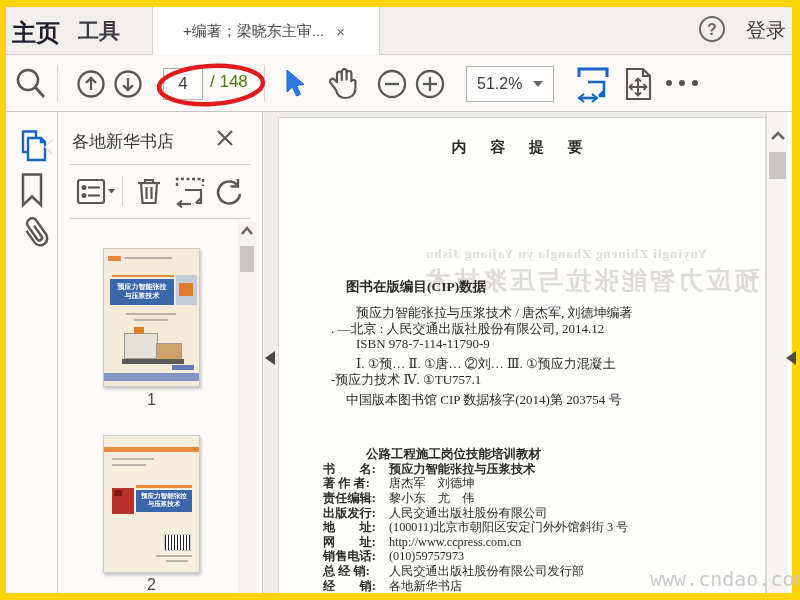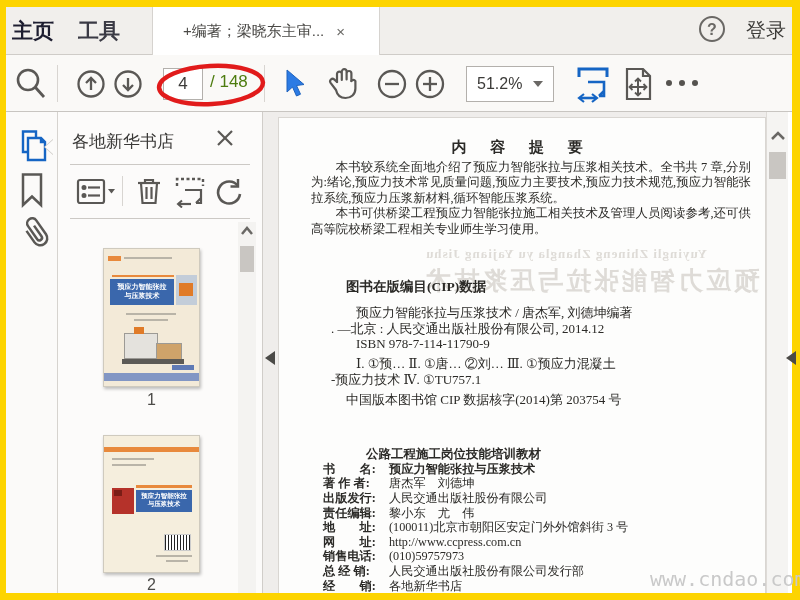--- a/index.html
+++ b/index.html
@@ -9,21 +9,21 @@
 
   
   .frame { position:absolute; background:#fdd400; z-index:60; }
   .frame.top { left:0; top:0; width:800px; height:7px; }
   .frame.bottom { left:0; top:593px; width:800px; height:7px; }
   .frame.left { left:0; top:0; width:6px; height:600px; }
   .frame.right { left:792px; top:0; width:8px; height:600px; }
 
   
   .tabbar { position:absolute; left:0; top:7px; width:800px; height:48px; background:#f1efec; border-bottom:1px solid #cfccc8; }
-  .tab-home { position:absolute; left:12px; top:10px; font-size:21px; font-weight:bold; color:#1d1d30; }
+  .tab-home { position:absolute; left:12px; top:10px; font-size:24px; font-weight:bold; color:#1d1d30; }
   .tab-tools { position:absolute; left:78px; top:10px; font-size:21px; font-weight:bold; color:#3a3a44; }
   .doc-tab { position:absolute; left:152px; top:0; width:228px; height:48px; background:#ffffff;
              border-left:1px solid #d6d3cf; border-right:1px solid #d6d3cf; display:flex; align-items:center; }
   .doc-tab .t { margin-left:30px; font-size:15px; color:#4a4946; white-space:nowrap; overflow:hidden; max-width:160px; }
   .doc-tab .x { margin-left:12px; font-size:15px; color:#6b6a67; cursor:pointer; }
   .help-btn { position:absolute; left:699px; top:9px; width:26px; height:26px; border:2px solid #6a6865; border-radius:50%;
               color:#6a6865; font-size:16px; font-weight:bold; text-align:center; line-height:23px; }
   .login { position:absolute; left:746px; top:10px; font-size:20px; color:#3c3b38; }
   .wm-top { position:absolute; left:2px; top:1px; z-index:70; font-family:"DejaVu Serif","Liberation Serif",serif;
             font-style:italic; font-size:17px; color:rgba(110,110,110,0.85); letter-spacing:1px; pointer-events:none; }
@@ -320,50 +320,46 @@
     </div>
   </div>
   <div class="collapse-tri" style="left:265px;top:351px;"></div>
 
   <div class="docarea">
     <div class="page">
       <div class="abs ghost g-pinyin">Yuyingli Zhineng Zhangla yu Yajiang Jishu</div>
       <div class="abs ghost g-title">预应力智能张拉与压浆技术</div>
 
       <div class="abs h-title" style="left:0;">内  容  提  要</div>
-      <div class="paras">
-        <p>本书较系统全面地介绍了预应力智能张拉与压浆相关技术。全书共 7 章,分别为:绪论,预应力技术常见质量问题,预应力主要技术,预应力技术规范,预应力智能张拉系统,预应力压浆新材料,循环智能压浆系统。</p>
-        <p>本书可供桥梁工程预应力智能张拉施工相关技术及管理人员阅读参考,还可供高等院校桥梁工程相关专业师生学习使用。</p>
-      </div>
 
       <div class="abs cip-bold" style="left:67px;top:160px;">图书在版编目(CIP)数据</div>
       <div class="abs f13" style="left:77px;top:186px;">预应力智能张拉与压浆技术 / 唐杰军, 刘德坤编著</div>
       <div class="abs f13" style="left:52px;top:202px;">. —北京 : 人民交通出版社股份有限公司, 2014.12</div>
       <div class="abs f13" style="left:77px;top:218px;">ISBN 978-7-114-11790-9</div>
       <div class="abs f13" style="left:77px;top:237px;">Ⅰ. ①预… Ⅱ. ①唐… ②刘… Ⅲ. ①预应力混凝土</div>
       <div class="abs f13" style="left:52px;top:253px;">-预应力技术 Ⅳ. ①TU757.1</div>
       <div class="abs f13" style="left:67px;top:273px;">中国版本图书馆 CIP 数据核字(2014)第 203754 号</div>
 
       <div class="series">公路工程施工岗位技能培训教材</div>
       <div class="inforows">
         <div class="irow">
             <span class="lab">书　　名:</span>
             <span class="val bold">预应力智能张拉与压浆技术</span>
           </div>
         <div class="irow">
             <span class="lab">著 作 者:</span>
             <span class="val">唐杰军　刘德坤</span>
           </div>
         <div class="irow">
+            <span class="lab">责任编辑:</span>
+            <span class="val">黎小东　尤　伟</span>
+          </div>
+        <div class="irow">
             <span class="lab">出版发行:</span>
             <span class="val">人民交通出版社股份有限公司</span>
-          </div>
-        <div class="irow">
-            <span class="lab">责任编辑:</span>
-            <span class="val">黎小东　尤　伟</span>
           </div>
         <div class="irow">
             <span class="lab">地　　址:</span>
             <span class="val">(100011)北京市朝阳区安定门外外馆斜街 3 号</span>
           </div>
         <div class="irow">
             <span class="lab">网　　址:</span>
             <span class="val">http://www.ccpress.com.cn</span>
           </div>
         <div class="irow">

